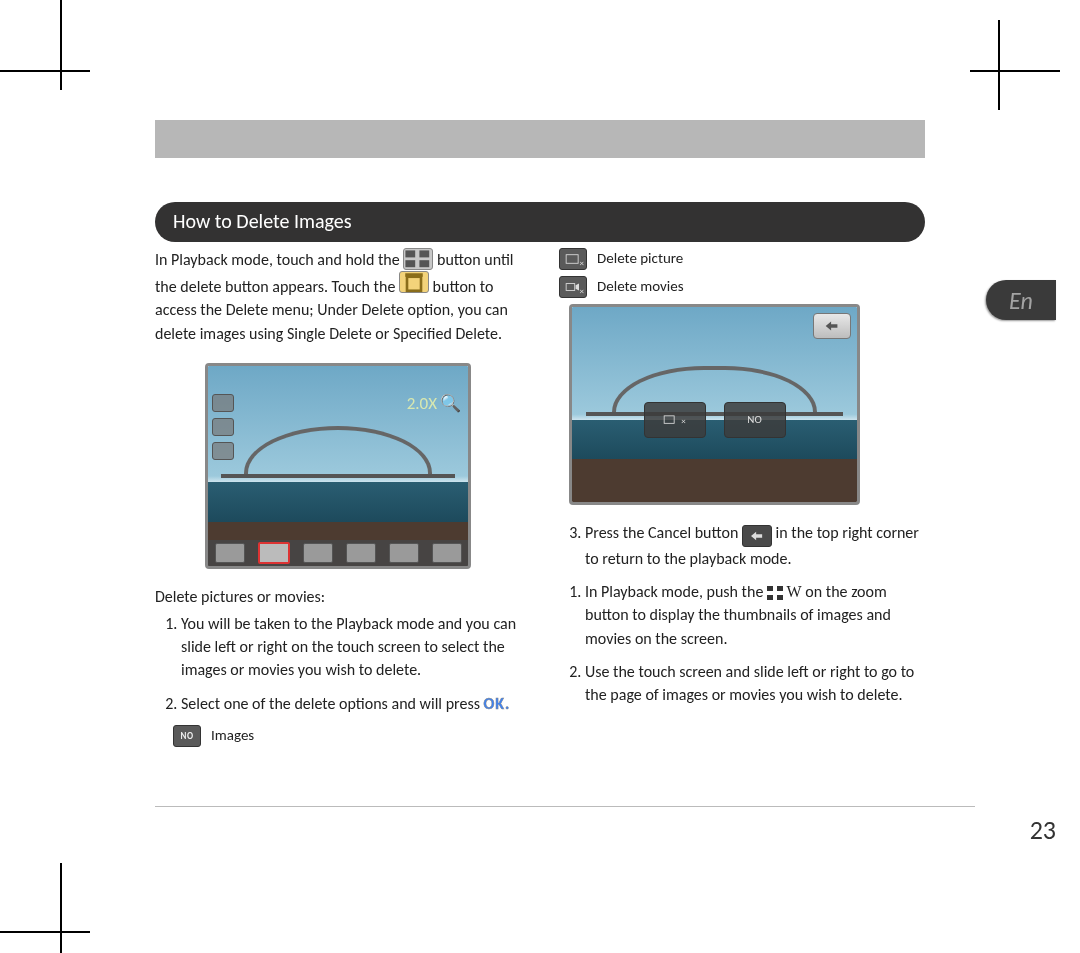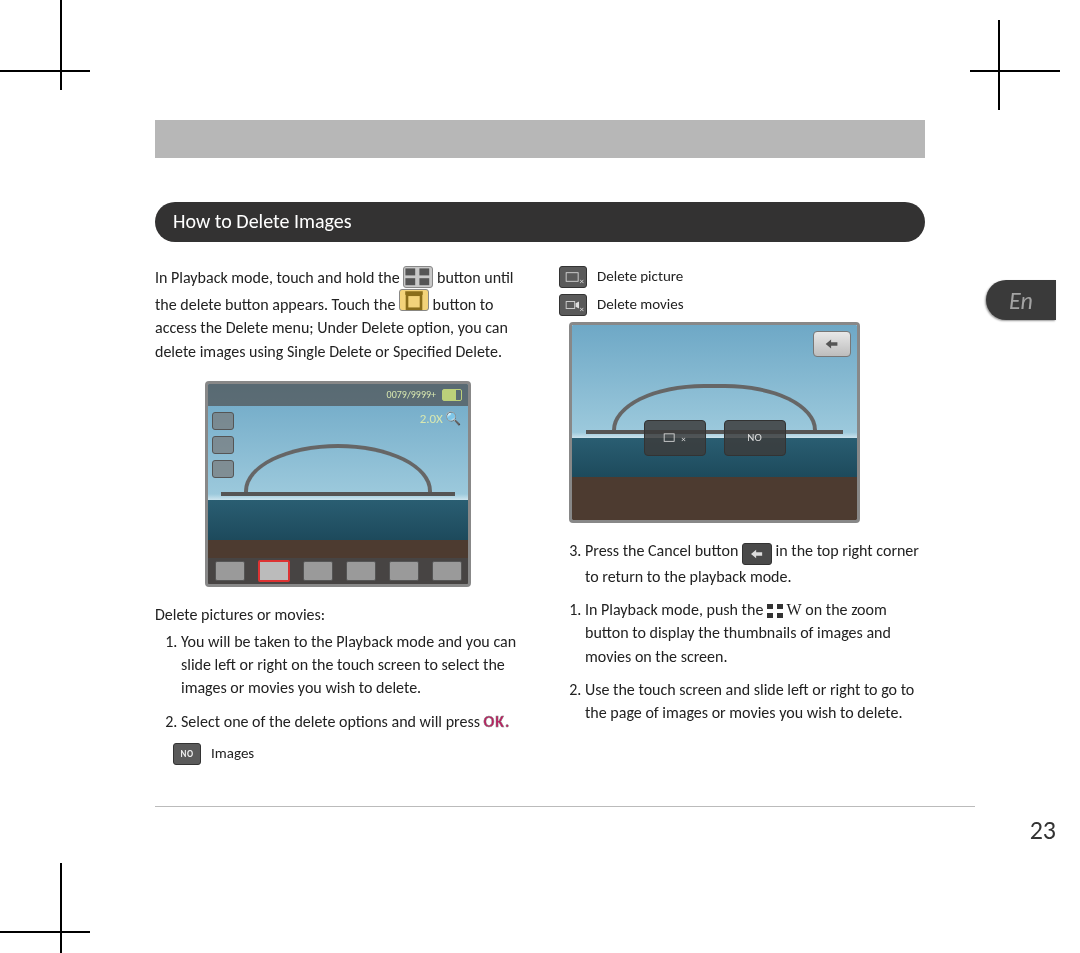--- a/index.html
+++ b/index.html
@@ -38,21 +38,20 @@
     margin-top: 44px;
     background: #333232;
     color: #fff;
     font-size: 20px;
     padding: 7px 18px 9px 18px;
     border-radius: 20px;
   }
   .columns {
     display: flex;
     gap: 38px;
-    margin-top: 18px;
   }
   .col {
     width: 50%;
     font-size: 16px;
     line-height: 1.45;
   }
   .para { margin: 6px 0; }
   .inline-icon {
     display: inline-flex;
     align-items: center;
@@ -64,21 +63,21 @@
     border-radius: 3px;
     vertical-align: -4px;
     font-size: 11px;
     color: #333;
   }
   .inline-icon.dark { background: #4a4a4a; color: #ddd; border-color: #333; }
   .ok-text {
     display: inline-block;
     font-weight: bold;
     letter-spacing: 1px;
-    color: #be185d;
+    color: #3b82f6;
     -webkit-text-stroke: 0.5px #888;
     vertical-align: 0;
   }
 
   
   .screen {
     margin: 18px auto 16px auto;
     border: 3px solid #888;
     border-radius: 4px;
     position: relative;
@@ -104,21 +103,21 @@
     position:absolute; bottom:0; left:0; right:0; height:26px;
     background: rgba(70,70,70,0.85);
     display:flex; align-items:center; justify-content:space-around;
   }
   .tb-btn {
     width:28px; height:18px; background:#9a9a9a; border:1px solid #555; border-radius:2px;
   }
   .tb-btn.hl { border:2px solid #d33; background:#bbb; }
   .side-icons { position:absolute; left:4px; top:28px; display:flex; flex-direction:column; gap:6px; }
   .side-icons .dot { width:20px; height:16px; background:rgba(120,120,120,0.7); border-radius:3px; border:1px solid #555; }
-  .zoom { position:absolute; right:6px; top:26px; color:#d8e8b0; font-size:13px; }
+  .zoom { position:absolute; right:6px; top:26px; color:#d8e8b0; font-size:17px; }
 
   .back-btn {
     position:absolute; top:6px; right:6px; width:36px; height:24px;
     background: linear-gradient(#e8e8e8,#bdbdbd);
     border:1px solid #777; border-radius:4px;
     display:flex; align-items:center; justify-content:center;
   }
   .back-btn svg { width:18px; height:14px; }
   .center-btns {
     position:absolute; left:50%; top:58%; transform:translate(-50%,-50%);
@@ -213,24 +212,20 @@
         <span>button to access the Delete menu; Under Delete option, you can delete images using Single Delete or Specified Delete.</span>
       </p>
 
       <div class="screen screen-left">
         <div class="sky"></div>
         <div class="water"></div>
         <div class="ground"></div>
         <div class="bridge">
             <div class="arch"></div>
           </div>
-        <div class="toolbar-top">
-          <span>0079/9999+</span>
-          <span style="display:inline-block;width:18px;height:10px;border:1px solid #bcd07a;border-radius:2px;background:linear-gradient(90deg,#bcd07a 70%,transparent 70%);"></span>
-        </div>
         <div class="zoom">
           <span>2.0X</span> 🔍
         </div>
         <div class="side-icons">
           <div class="dot"></div>
           <div class="dot"></div>
           <div class="dot"></div>
         </div>
         <div class="toolbar-bottom">
           <div class="tb-btn"></div>

